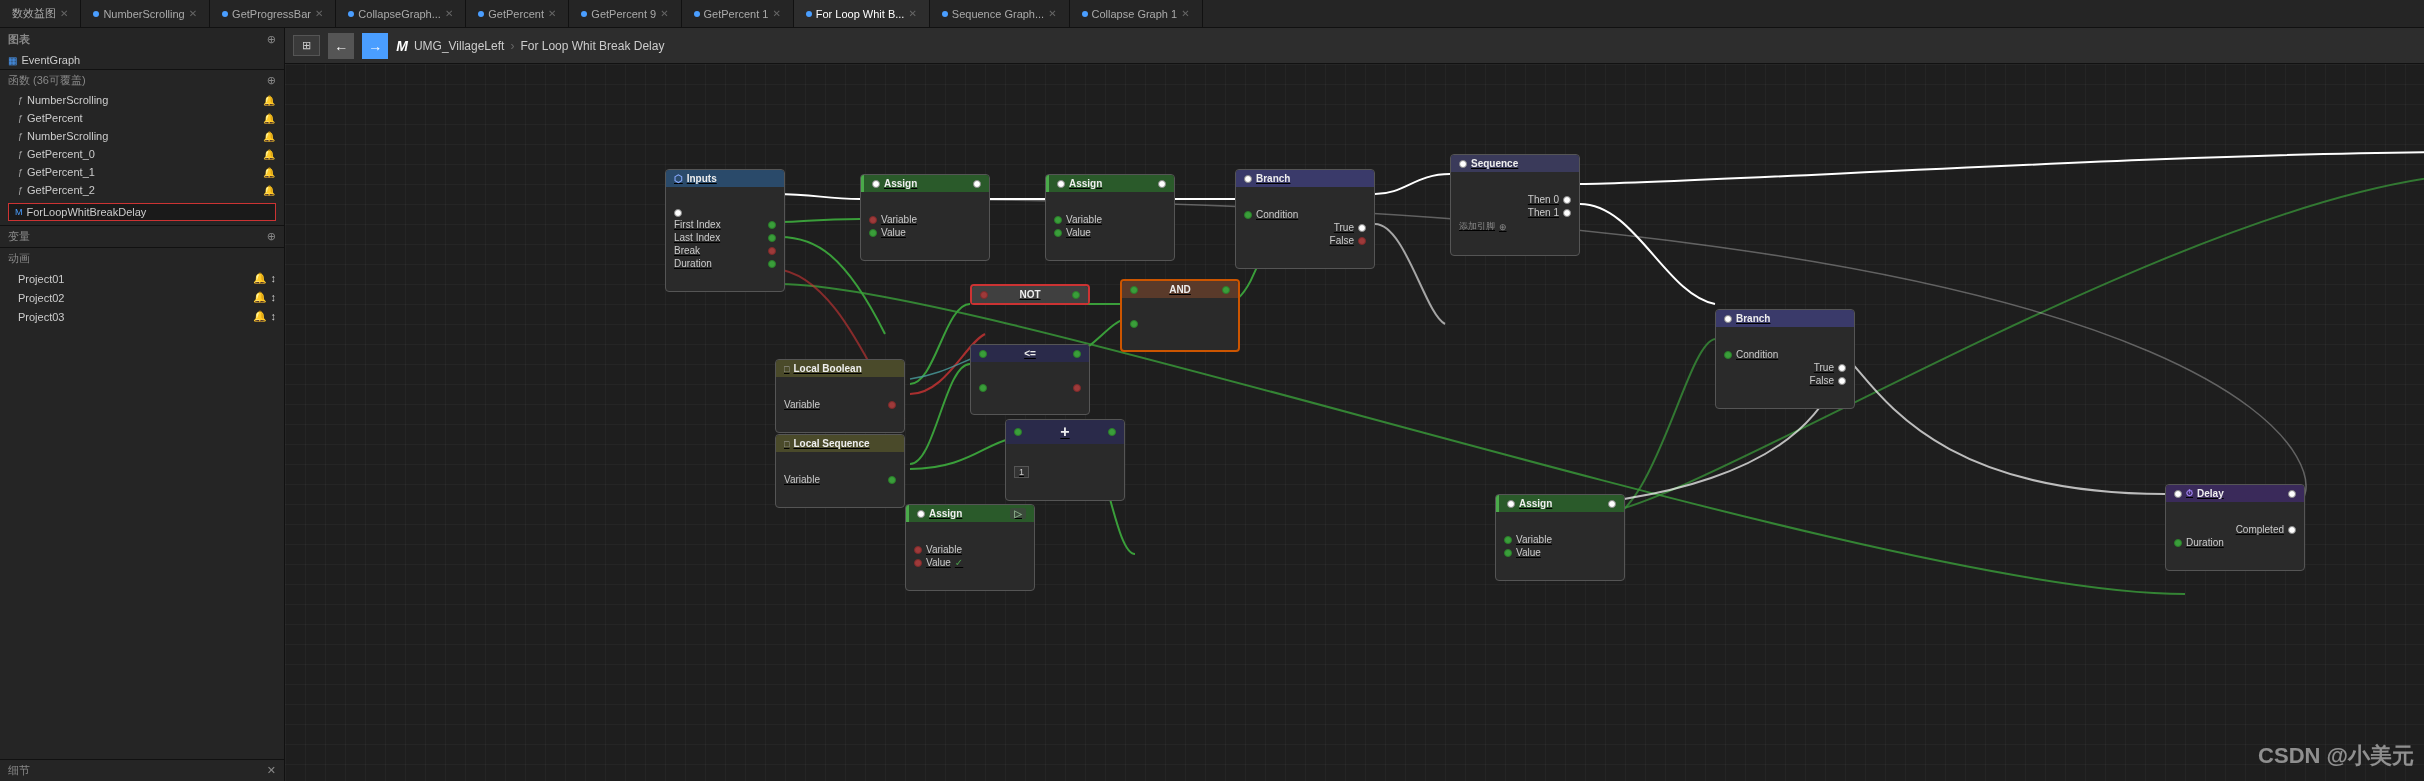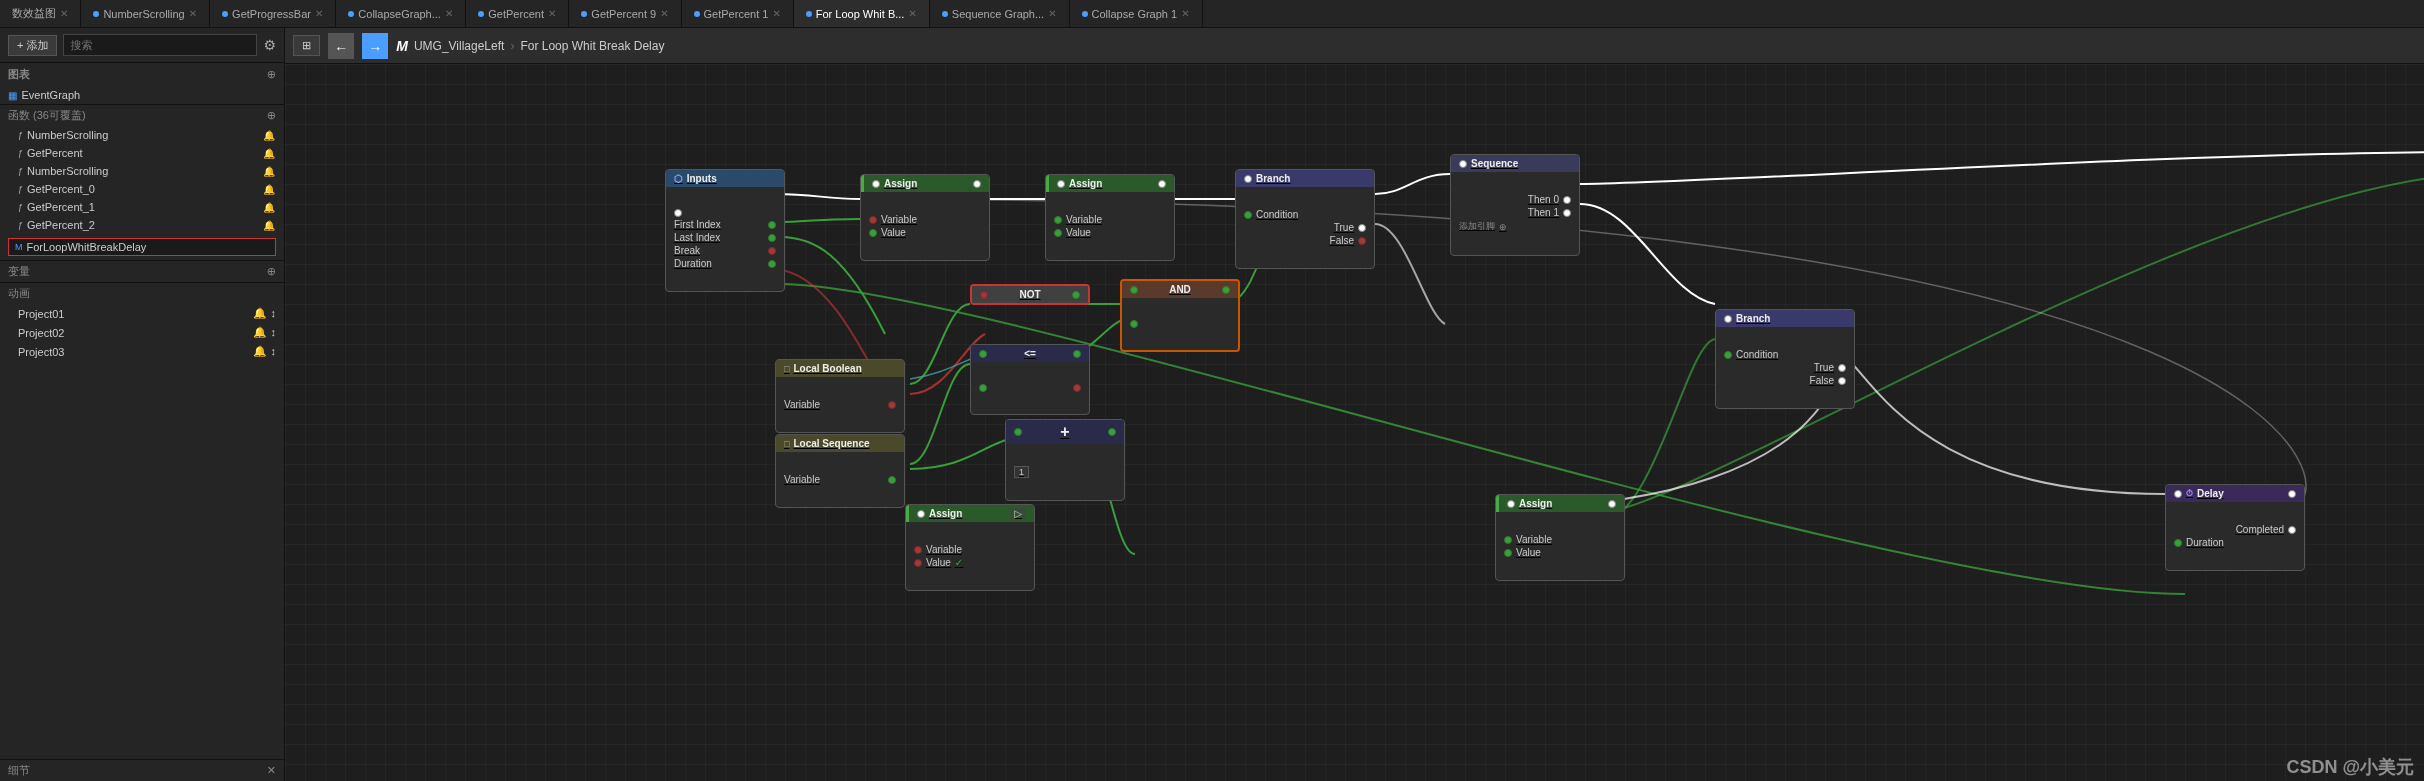--- a/index.html
+++ b/index.html
@@ -312,23 +312,23 @@
     .connections-svg {
       position: absolute;
       top: 0; left: 0;
       width: 100%; height: 100%;
       pointer-events: none;
     }
 
     
     .watermark {
       position: absolute;
-      bottom: 2px;
+      bottom: 10px;
       right: 10px;
-      font-size: 18px;
+      font-size: 22px;
       color: rgba(255,255,255,0.5);
       font-weight: bold;
     }
 
     .pin-right { margin-left: auto; }
     .bp-pin-row.right { justify-content: flex-end; }
 
     .check-mark { color: #4a9e4a; font-size: 10px; }
   </style>
 </head>
@@ -382,27 +382,20 @@
   <div class="tab-item">
     <span class="tab-dot"></span>
     <span>Collapse Graph 1</span>
     <span style="color:#666;font-size:10px">✕</span>
   </div>
 </div>
 
 <div class="main-area">
 
   <div class="sidebar">
-    <div class="sidebar-top">
-      <button class="add-btn">
-        <span>+ 添加</span>
-      </button>
-      <input class="search-box" type="text" placeholder="搜索" style="">
-      <span class="gear-btn">⚙</span>
-    </div>
 
     <div class="sidebar-section">
       <span class="sidebar-section-label">图表</span>
       <span style="color:#888;font-size:11px">⊕</span>
     </div>
 
     <div class="event-graph-item">
       <span style="color:#4a9eff;font-size:10px">▦</span>
       <span>EventGraph</span>
     </div>

